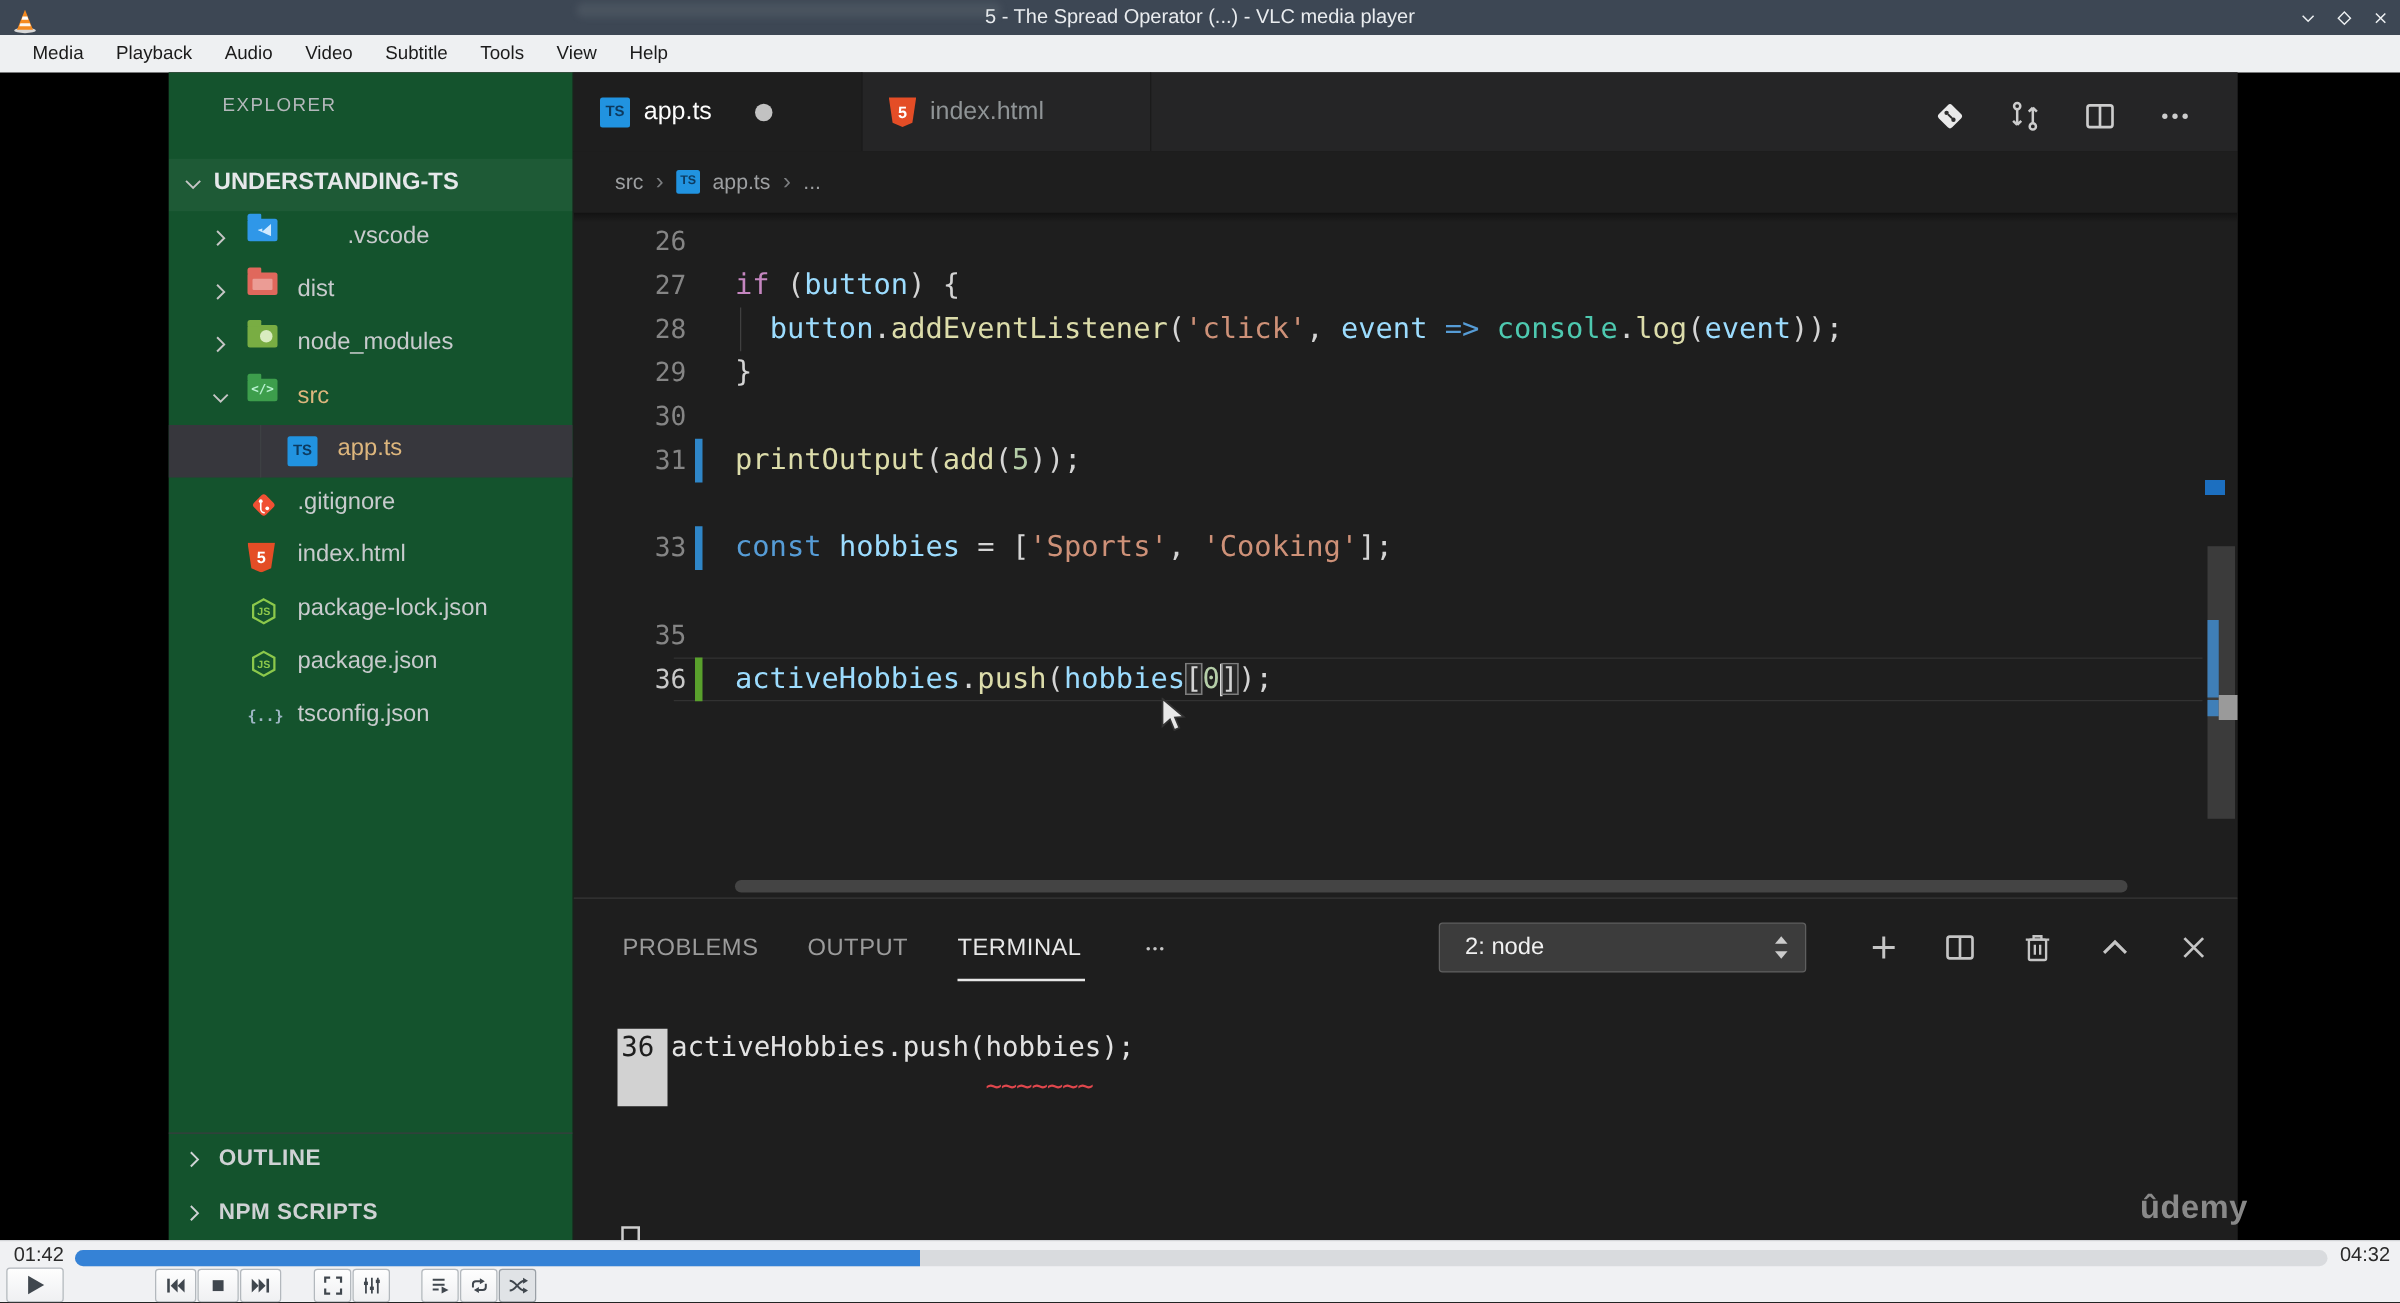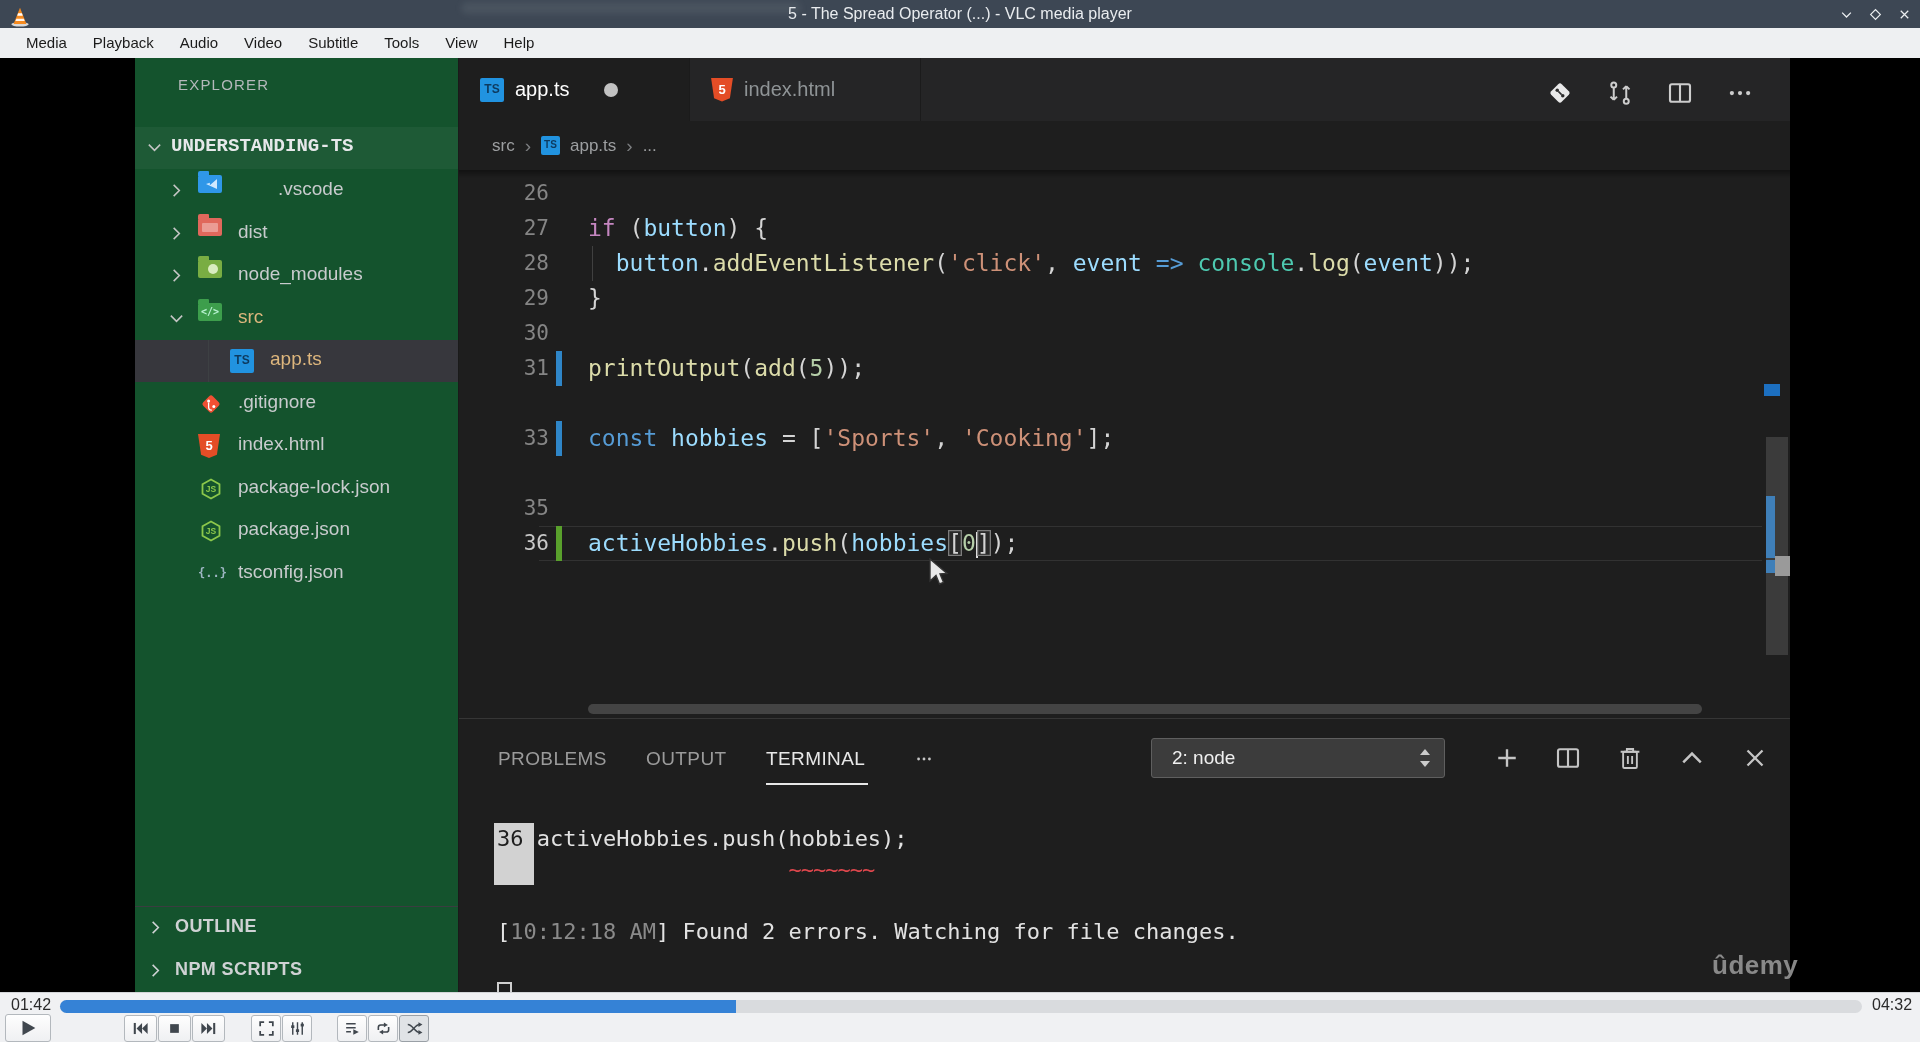--- a/index.html
+++ b/index.html
@@ -21,21 +21,21 @@
   
   .video{left:135px;top:58px;width:1655px;height:934px;background:#1e1e1e;}
 
   
   .sidebar{left:135px;top:58px;width:324px;height:934px;background:#14532d;border-right:1px solid #1a1a1a;}
   .explorer-title{position:absolute;left:43px;top:18px;font-size:15px;letter-spacing:1.2px;color:#b4b8bb;}
   .tree{position:absolute;left:0;top:69px;width:100%;}
   .srow{position:absolute;left:0;width:100%;height:42px;display:block;color:#c8cbcd;font-size:19px;}
   .srow .lbl{position:absolute;top:8px;white-space:nowrap;}
   .srow.sel{background:#37373d;}
-  .srow.rootrow{background:rgba(255,255,255,.045);font-weight:bold;color:#e6e8ea;font-family:Liberation Mono, monospace;}
+  .srow.rootrow{background:rgba(255,255,255,.045);font-weight:bold;color:#e6e8ea;}
   .srow .chev{position:absolute;top:12px;width:17px;height:17px;color:#c5c5c5;}
   .srow .chev svg{width:17px;height:17px;}
   .mod{color:#ddb67d !important;}
   .badge{position:absolute;left:408px;top:8px;color:#ddb67d;font-size:18px;}
   .badge.dotb{left:414px;top:6px;color:#a8a064;font-size:22px;}
   .indent-guide{position:absolute;left:73px;top:0;width:1px;height:42px;background:#3d4043;}
   .section-row{position:absolute;left:0;width:100%;height:42px;font-weight:bold;color:#cfd2d4;font-size:18px;}
   .section-row .lbl{position:absolute;left:40px;top:9px;letter-spacing:.4px;}
   .section-row .chev{position:absolute;left:12px;top:12px;width:17px;height:17px;}
   .section-row.divided{border-top:1px solid #3a3d40;}
@@ -441,21 +441,20 @@
         </svg>
       </span>
       <span class="ic pact" style="left: 1281px;">
         <svg viewBox="0 0 24 24" stroke="currentColor" stroke-width="1.8">
           <path d="M6 6l12 12M18 6L6 18"></path>
         </svg>
       </span>
       <div class="trow" style="top: 104px;"><span class="tk-dark">36</span><span class="tk-wh"> activeHobbies.push(hobbies);</span></div>
       <div class="trow" style="top: 135px;"><span class="tk-wh">                      </span><span class="tk-red">~~~~~~~</span></div>
       <div class="trow" style="top: 166px;"></div>
-      <div class="trow" style="top: 197px;"><span class="tk-wh">[</span><span class="tk-gray">10:12:18 AM</span><span class="tk-wh">]</span><span class="tk-wh"> Found 2 errors. Watching for file changes.</span></div>
       <div class="trow" style="top: 228px;"></div>
       <div class="trow" style="top: 259px;"><span class="t-cursor"></span></div>
     </div>
 
   
   <div class="abs watermark">ûdemy</div>
 
   
   <div class="abs pointer ic">
     <svg viewBox="0 0 22 30">

